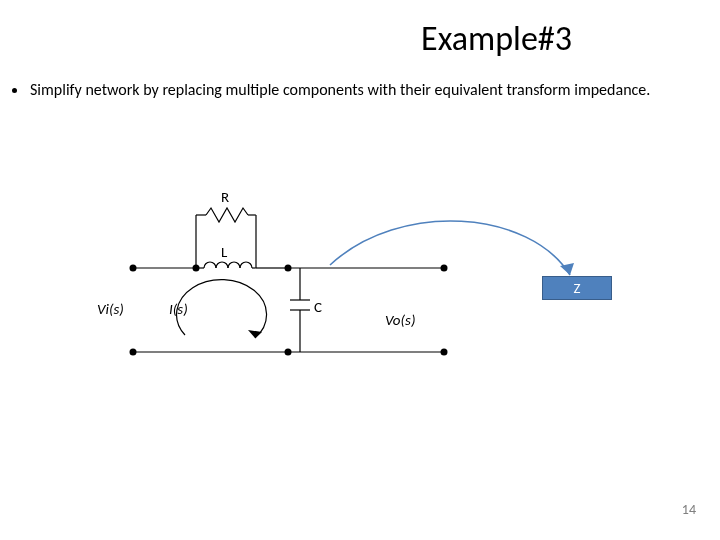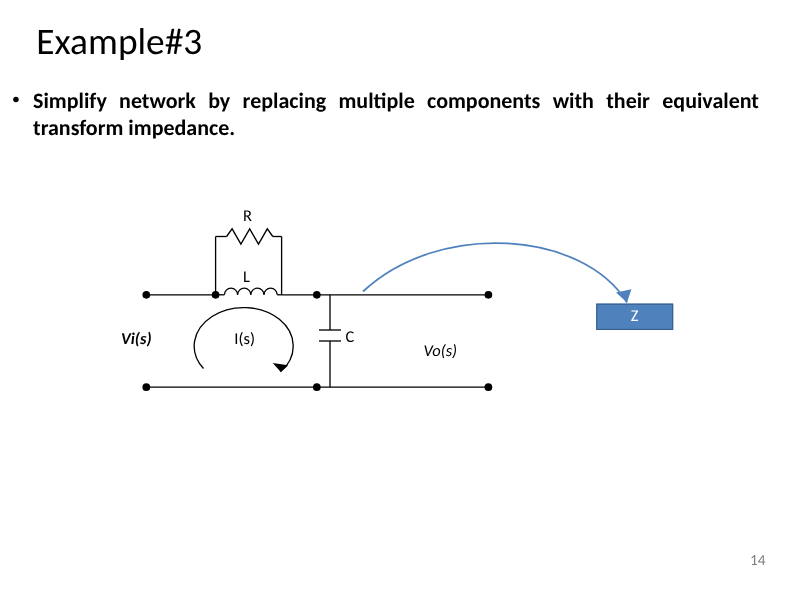--- a/index.html
+++ b/index.html
@@ -10,34 +10,32 @@
     background: #ffffff;
     font-family: "Calibri", "Segoe UI", Arial, sans-serif;
     color: #000000;
     position: relative;
   }
   .title {
     position: absolute;
     top: 18px;
     left: 0;
     width: 572px;
-    text-align: left;
+    text-align: right;
     font-size: 34px;
     font-weight: 400;
-    margin-left: 33px;
   }
   .body-text {
     position: absolute;
     top: 80px;
     left: 30px;
     width: 660px;
-    font-size: 20px;
+    font-size: 16px;
     line-height: 1.25;
     text-align: justify;
-    font-weight: bold;
   }
   .bullet {
     position: absolute;
     left: -18px;
     top: 8px;
     width: 5px;
     height: 5px;
     background: #000;
     border-radius: 50%;
   }
@@ -125,19 +123,19 @@
   <circle cx="288" cy="268" r="3.5" fill="#000"></circle>
   <circle cx="444" cy="268" r="3.5" fill="#000"></circle>
   <circle cx="133" cy="352" r="3.5" fill="#000"></circle>
   <circle cx="288" cy="352" r="3.5" fill="#000"></circle>
   <circle cx="444" cy="352" r="3.5" fill="#000"></circle>
 </svg>
 
 <div class="lbl" style="left:221px; top:188px;">R</div>
 <div class="lbl" style="left:221px; top:243px;">L</div>
 <div class="lbl" style="left:314px; top:298px;">C</div>
-<div class="lbl" style="left:110px; top:300px; font-style:italic;font-weight:bold;">Vi(s)</div>
+<div class="lbl" style="left:97px; top:300px; font-style:italic;">Vi(s)</div>
 <div class="lbl" style="left:385px; top:300px; font-style:italic;margin-top:11px;">Vo(s)</div>
-<div class="lbl" style="left:169px; top:300px; margin-left:44px;">I(s)</div>
+<div class="lbl" style="left:169px; top:300px; font-style:italic;">I(s)</div>
 
 <div class="zbox" style="left:542px; top:276px; width:70px; height:24px; line-height:22px;">Z</div>
 
 <div class="slide-num">14</div>
 
 </body></html>

